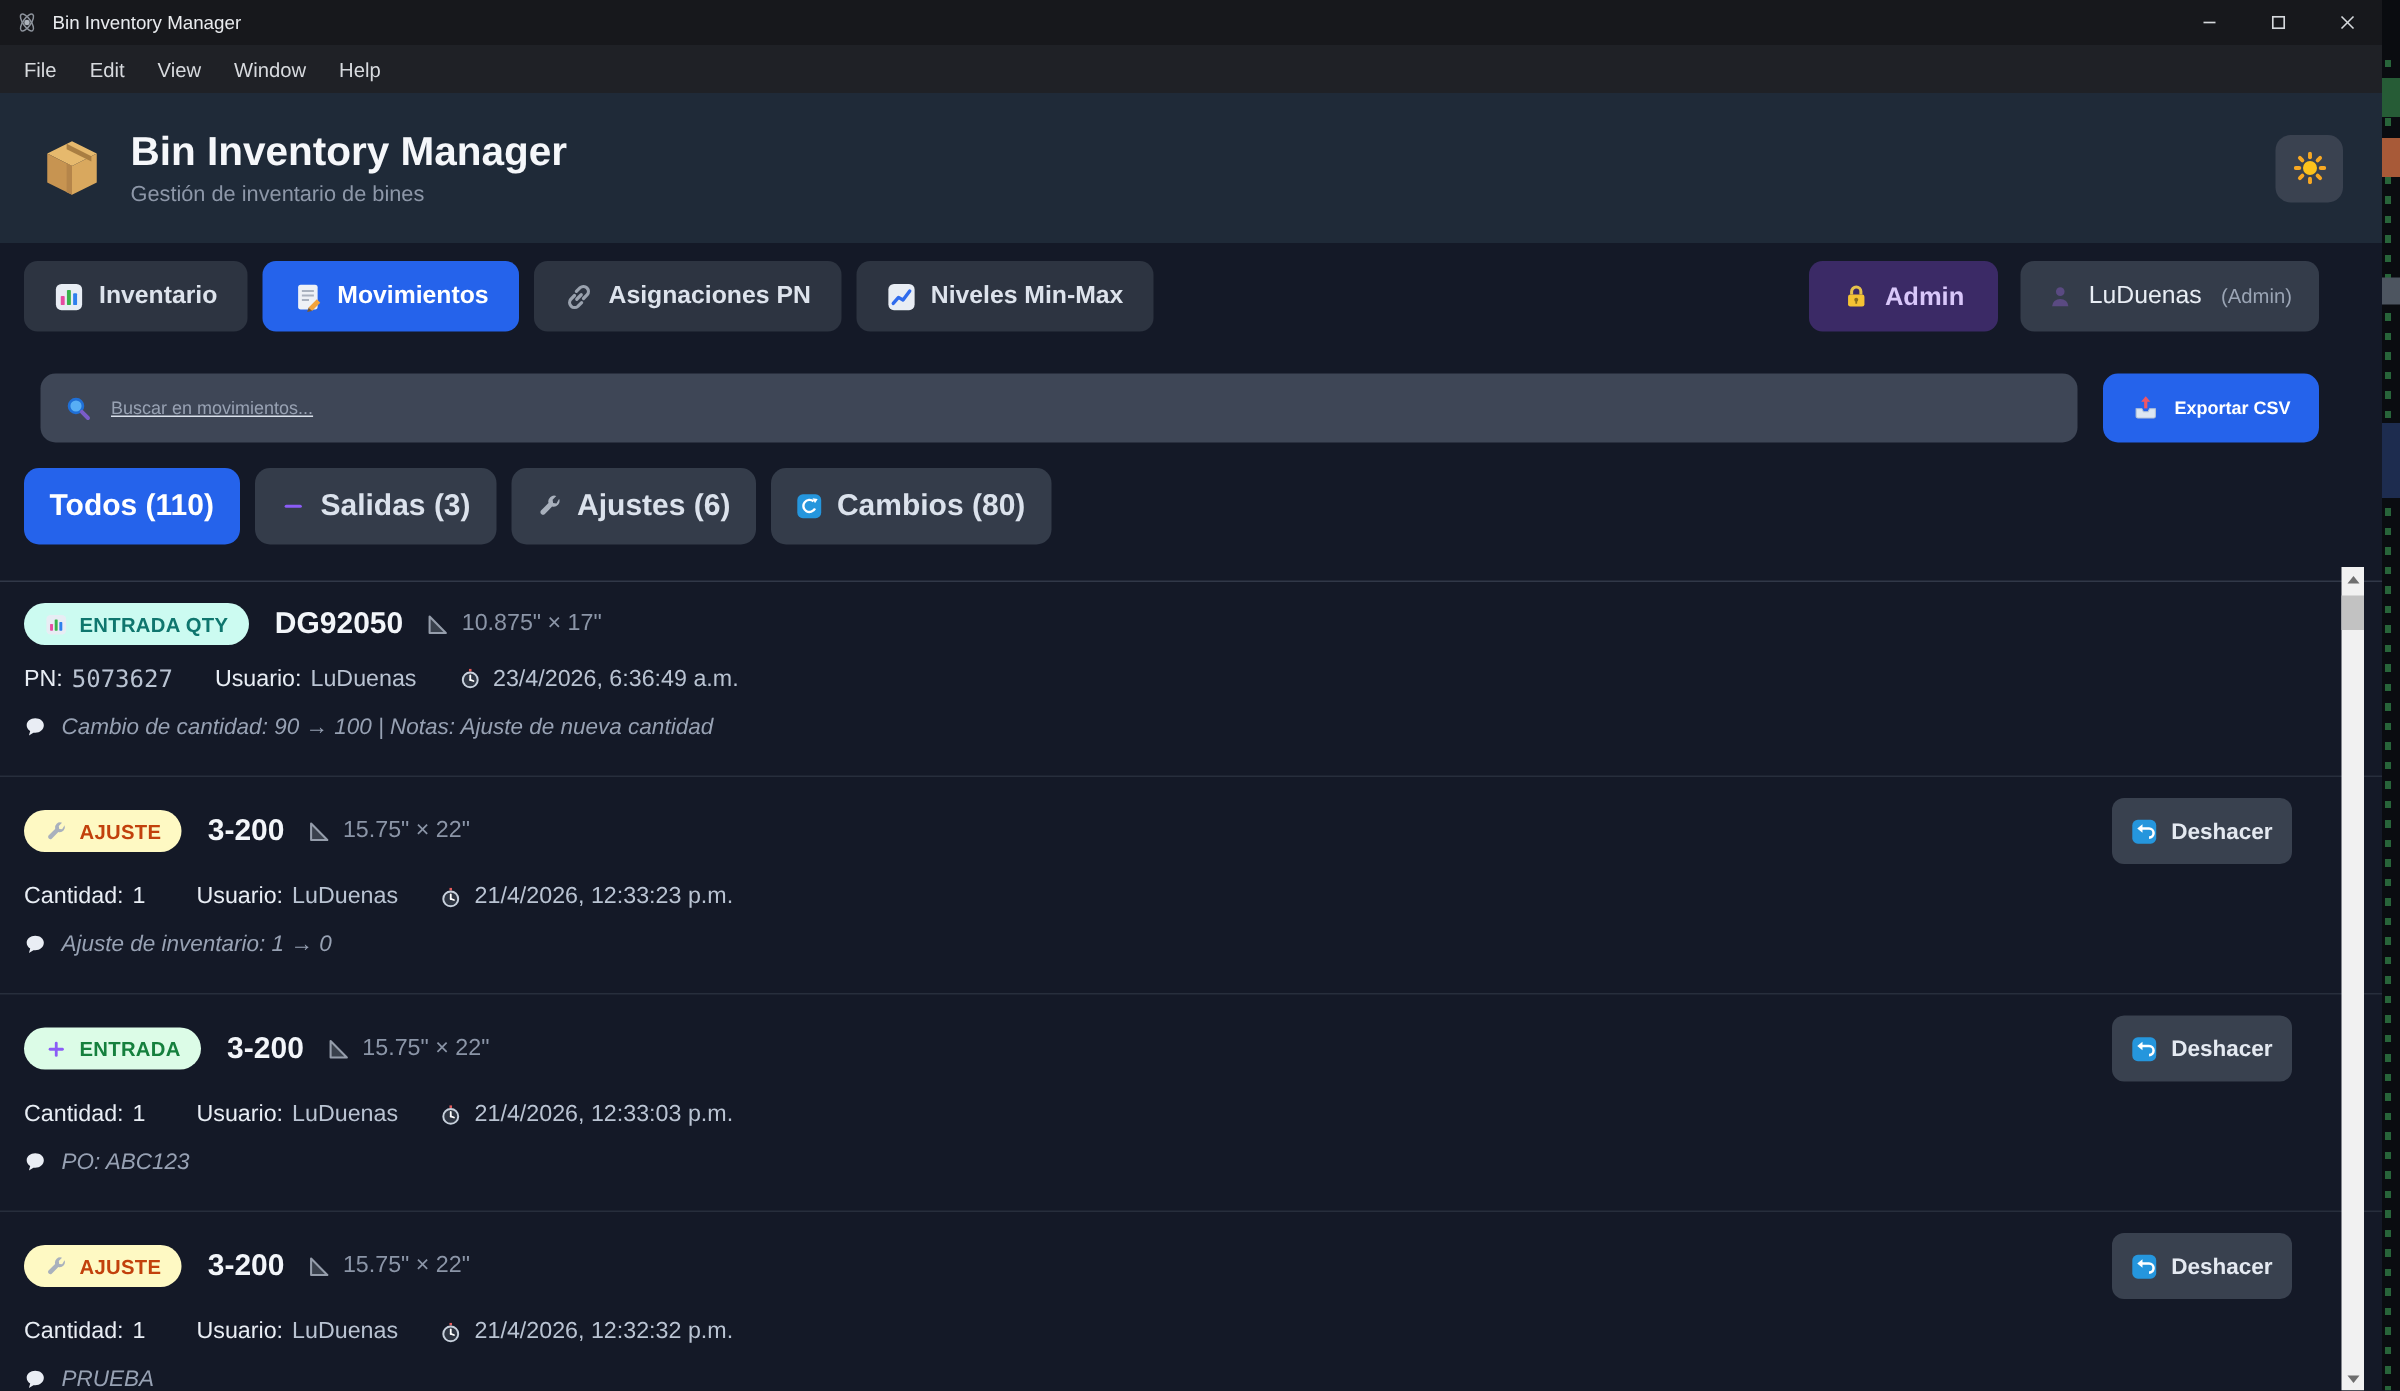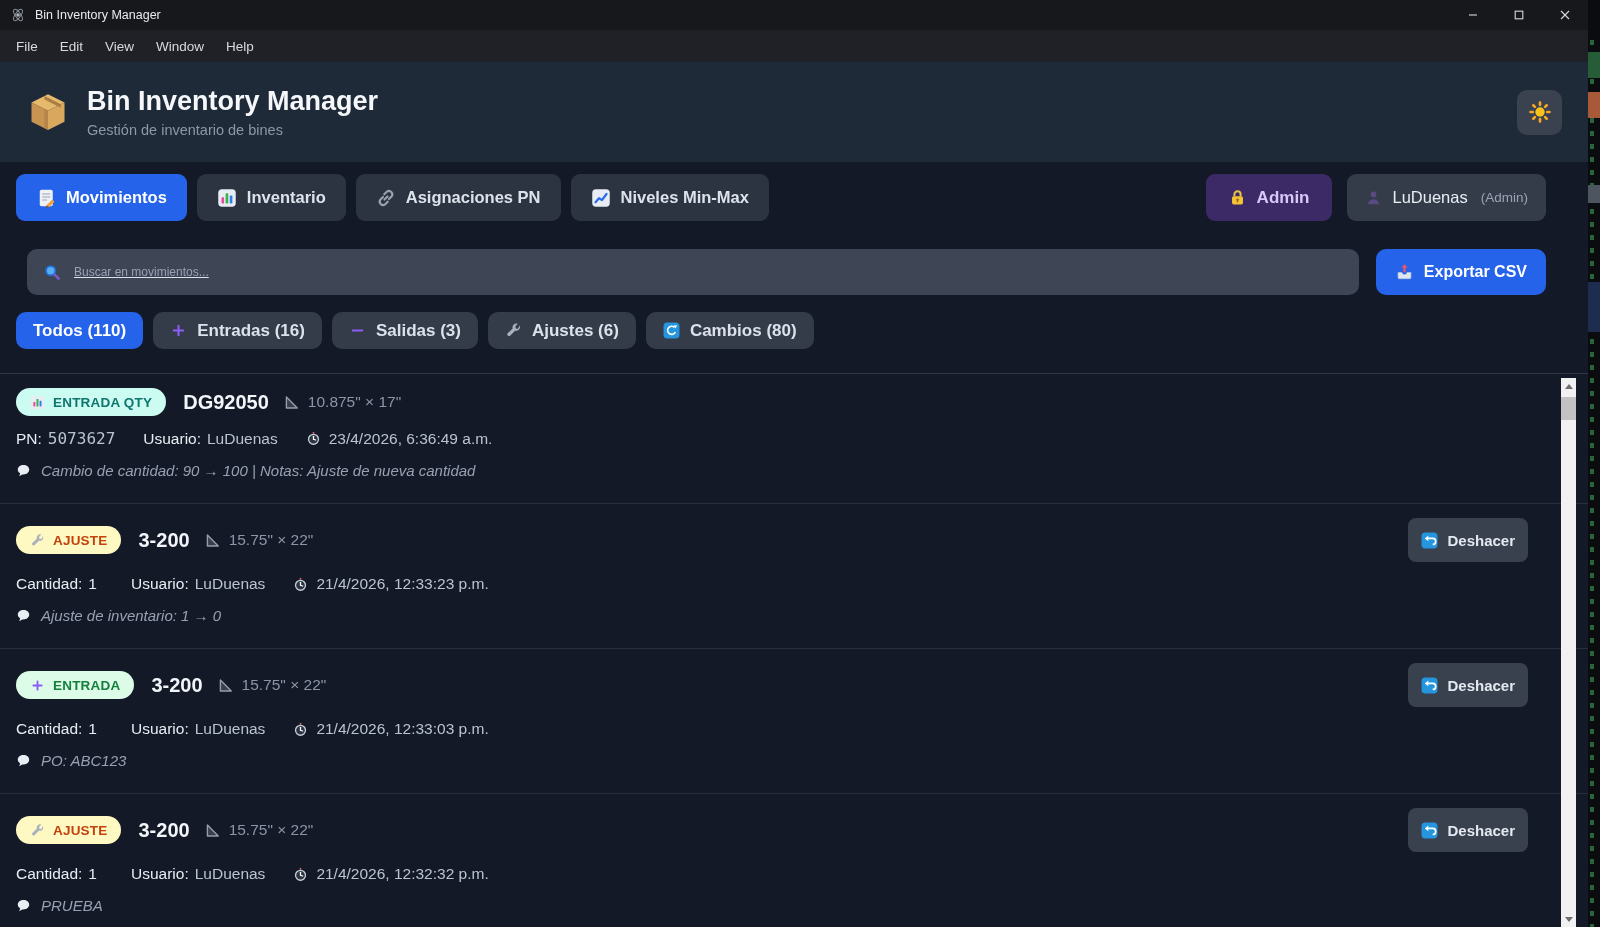--- a/index.html
+++ b/index.html
@@ -42,27 +42,27 @@
          display:flex; align-items:center; gap:11px; padding:0 18px; font-size:16.5px; font-weight:400;
          font-family:"Liberation Sans",sans-serif; cursor:pointer; }
   .user-role { font-size:13.5px; color:#9aa4b4; margin-left:2px; }
 
   
   .search-row { display:flex; align-items:center; padding:28px 42px 0 27px; gap:17px; }
   .search-box { flex:1; height:46px; background:#3e4656; border-radius:10px; display:flex; align-items:center; padding:0 16px; gap:11px; }
   .search-box input { flex:1; background:transparent; border:none; outline:none; color:#dbe2ec; font-size:12px; font-family:"Liberation Sans",sans-serif;text-decoration:underline; }
   .search-box input::placeholder { color:#98a2b3; }
   .export-btn { height:46px; border:none; border-radius:10px; background:#2563eb; color:#fff;
-         display:flex; align-items:center; gap:10px; padding:0 19px; font-size:16px; font-weight:800;
+         display:flex; align-items:center; gap:10px; padding:0 19px; font-size:12px; font-weight:800;
          font-family:"Liberation Sans",sans-serif; cursor:pointer; }
 
   
   .filter-row { display:flex; align-items:center; padding:17px 16px 0 16px; gap:10px; }
-  .pill { height:37px; border:none; border-radius:10px; background:#343c4a; color:#dbe2ec;
-         display:flex; align-items:center; gap:10px; padding:0 17px; font-size:17px; font-weight:700;
+  .pill { height:51px; border:none; border-radius:10px; background:#343c4a; color:#dbe2ec;
+         display:flex; align-items:center; gap:10px; padding:0 17px; font-size:20px; font-weight:700;
          font-family:"Liberation Sans",sans-serif; cursor:pointer; }
   .pill.active { background:#2563eb; color:#fff; }
 
   
   .list { margin-top:24px; border-top:1px solid #313848; }
   .entry { padding:14px 60px 24px 16px; border-bottom:1px solid #272e3c; }
   .line1 { display:flex; align-items:center; }
   .badge { display:inline-flex; align-items:center; gap:8px; height:28px; padding:0 14px; border-radius:14px;
            font-size:13.5px; font-weight:800; letter-spacing:0.2px; }
   .badge-cambio  { background:#ccfbf1; color:#0f766e; }
@@ -267,31 +267,31 @@
       <div class="header-sub">Gestión de inventario de bines</div>
     </div>
     <button class="theme-btn">
       <svg width="22" height="22" viewBox="0 0 16 16">
           <use href="#sym-sun"></use>
         </svg>
     </button>
   </div>
 
   <div class="nav-row">
+    <button class="tab">
+      <svg width="20" height="20" viewBox="0 0 16 16">
+          <use href="#sym-barchart"></use>
+        </svg>
+      <span>Inventario</span>
+    </button>
     <button class="tab active">
       <svg width="20" height="20" viewBox="0 0 16 16">
           <use href="#sym-memo"></use>
         </svg>
       <span>Movimientos</span>
-    </button>
-    <button class="tab">
-      <svg width="20" height="20" viewBox="0 0 16 16">
-          <use href="#sym-barchart"></use>
-        </svg>
-      <span>Inventario</span>
     </button>
     <button class="tab">
       <svg width="20" height="20" viewBox="0 0 16 16">
           <use href="#sym-link"></use>
         </svg>
       <span>Asignaciones PN</span>
     </button>
     <button class="tab">
       <svg width="20" height="20" viewBox="0 0 16 16">
           <use href="#sym-linechart"></use>
@@ -326,26 +326,20 @@
       <svg width="19" height="19" viewBox="0 0 16 16">
           <use href="#sym-export"></use>
         </svg>
       <span>Exportar CSV</span>
     </button>
   </div>
 
   <div class="filter-row">
     <button class="pill active">
       <span>Todos (110)</span>
-    </button>
-    <button class="pill">
-      <svg width="17" height="17" viewBox="0 0 16 16">
-          <use href="#sym-plus"></use>
-        </svg>
-      <span>Entradas (16)</span>
     </button>
     <button class="pill">
       <svg width="17" height="17" viewBox="0 0 16 16">
           <use href="#sym-minus"></use>
         </svg>
       <span>Salidas (3)</span>
     </button>
     <button class="pill">
       <svg width="17" height="17" viewBox="0 0 16 16">
           <use href="#sym-wrench"></use>

